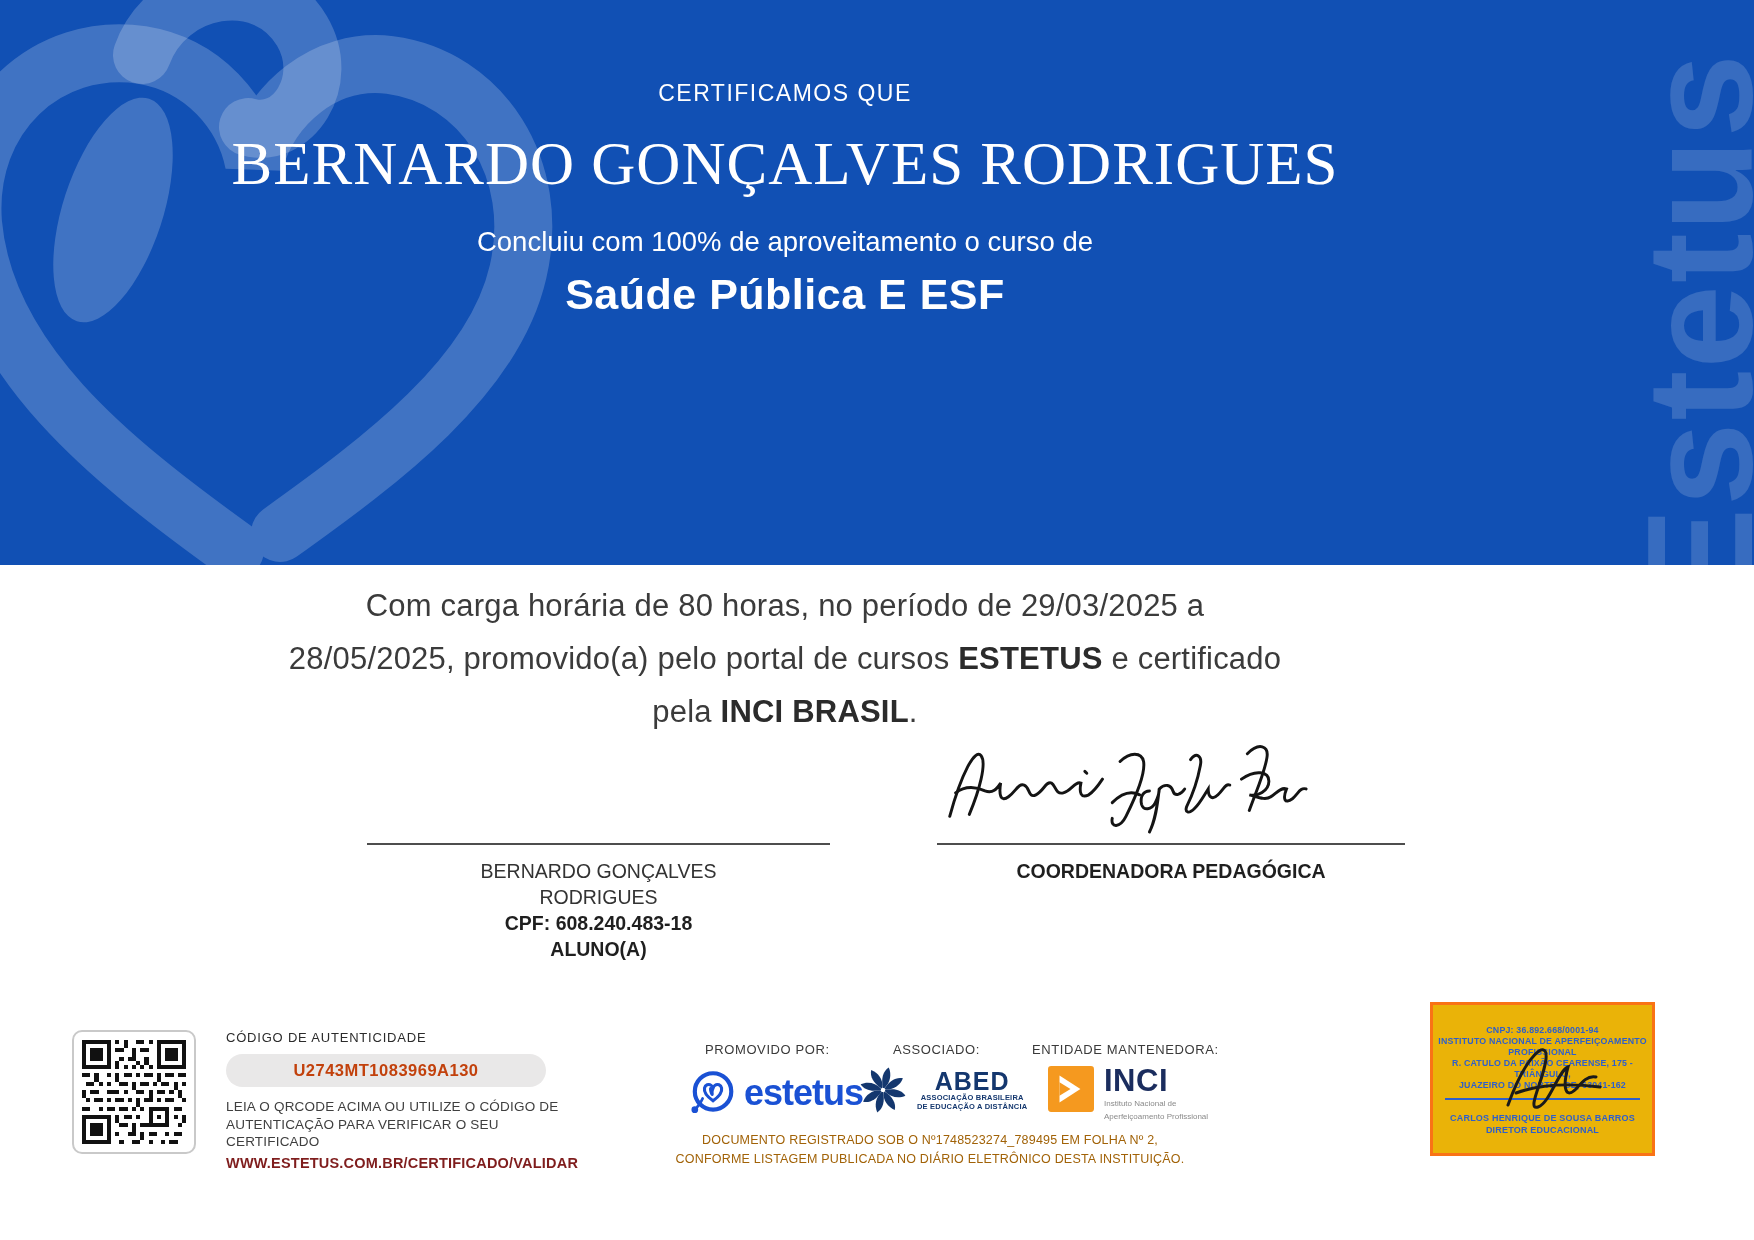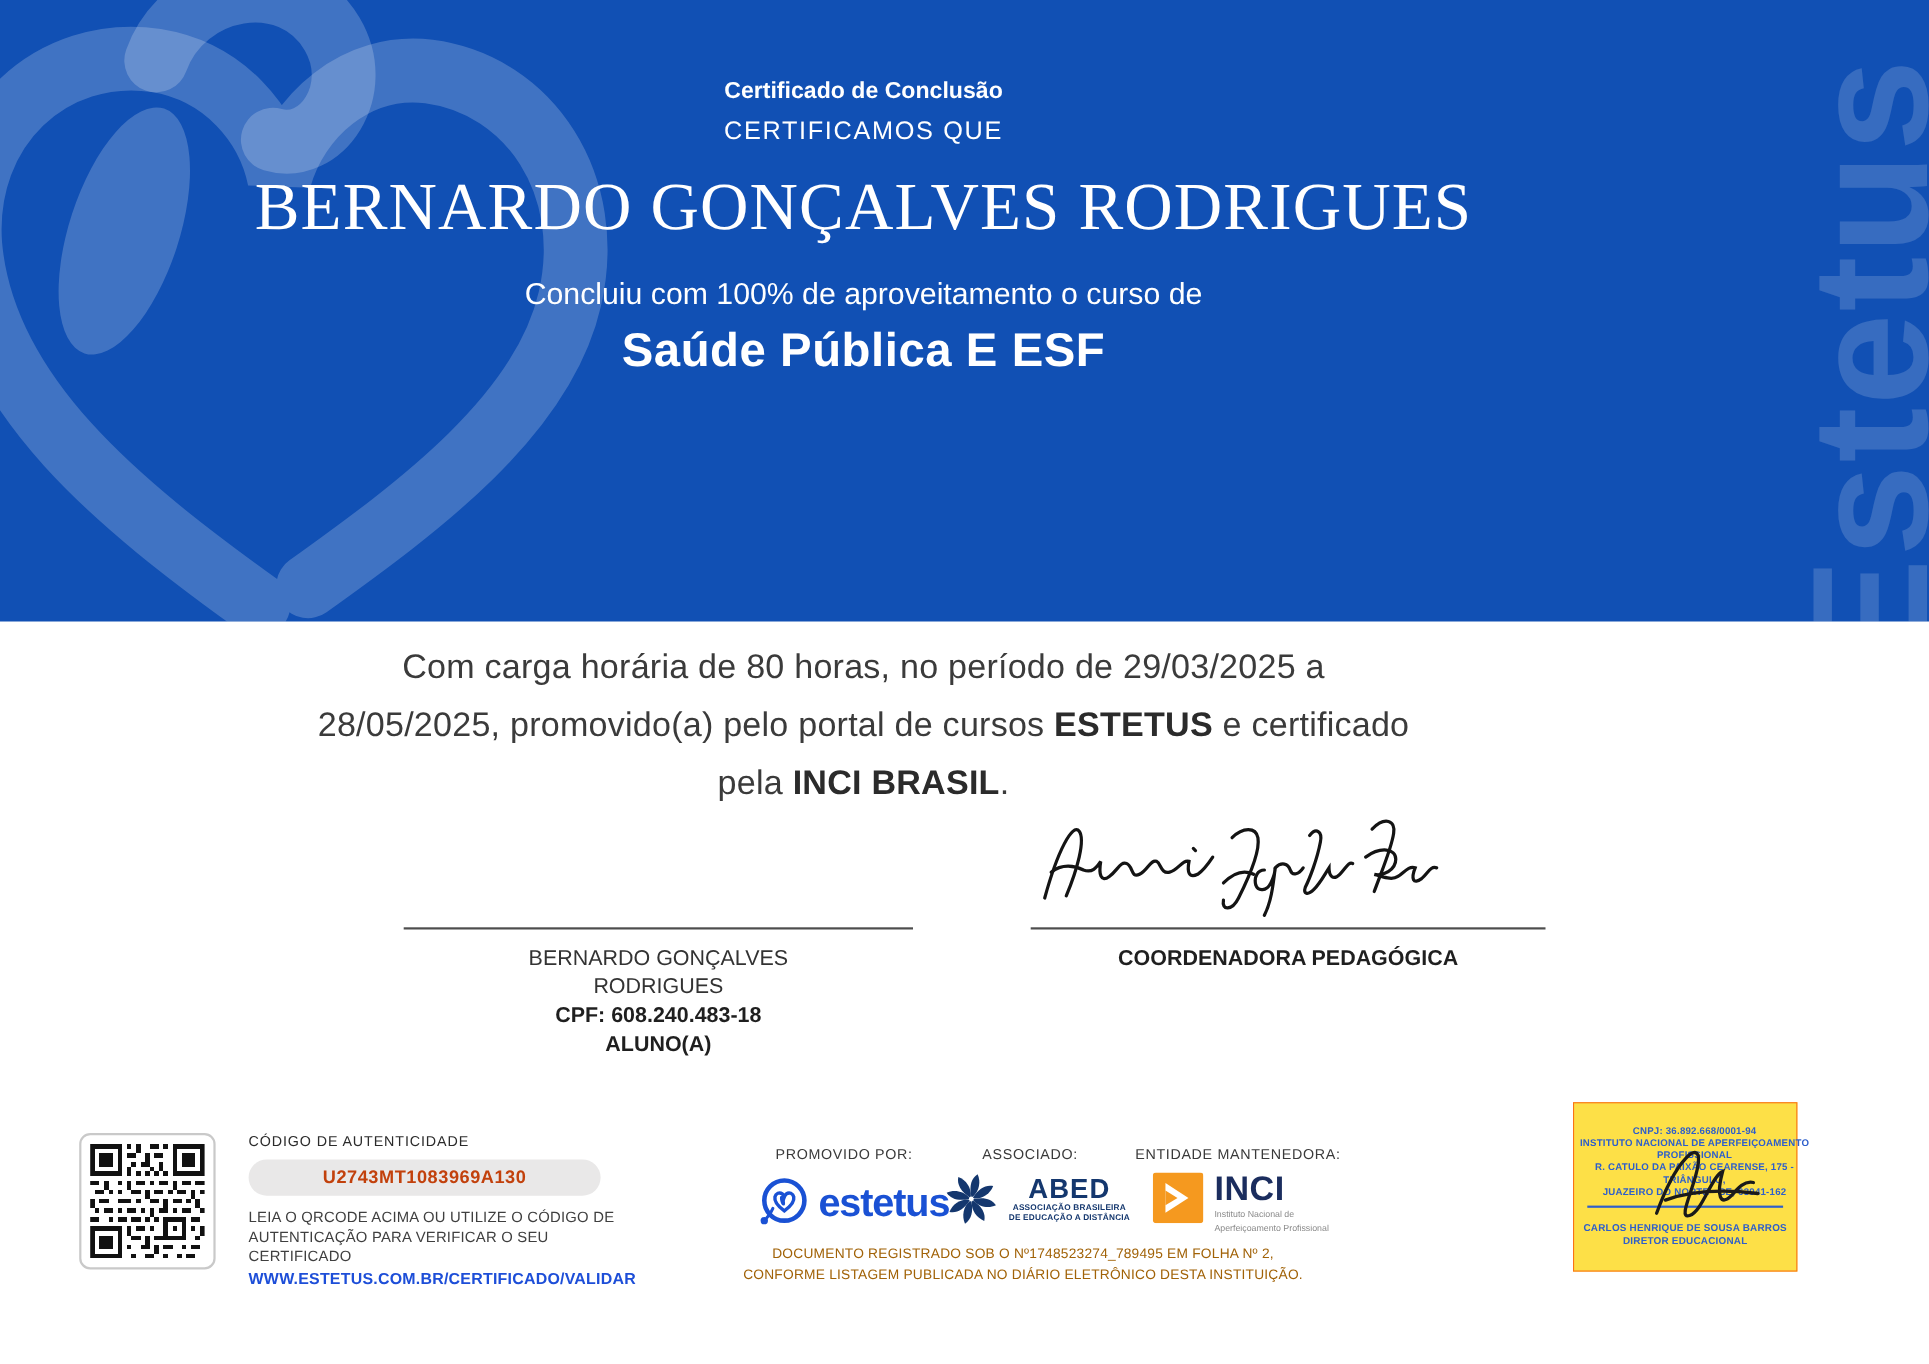--- a/index.html
+++ b/index.html
@@ -49,43 +49,43 @@
     border:2px solid #c9c9c9; border-radius:10px; padding:8px; background:#fff;
   }
   .auth { position:absolute; left:226px; top:1030px; width:340px; }
   .auth-label { font-size:13px; letter-spacing:0.8px; color:#2b2b2b; }
   .auth-pill {
     margin-top:9px; width:320px; height:33px; border-radius:17px; background:#e9e8e8;
     display:flex; align-items:center; justify-content:center;
     font-size:16.5px; font-weight:bold; color:#c2410c; letter-spacing:0.5px;
   }
   .auth-instructions { margin-top:11px; width:360px; font-size:13.5px; line-height:17.5px; color:#3f3f3f; letter-spacing:0.2px; }
-  .auth-url { margin-top:4px; font-size:14.5px; font-weight:bold; color:#1d4ed8; letter-spacing:0.2px; }
+  .auth-url { margin-top:4px; font-size:14.5px; font-weight:bold; color:#7f1d1d; letter-spacing:0.2px; }
   
   .partner-label { position:absolute; top:1042px; font-size:13px; letter-spacing:0.6px; color:#3a3a3a; }
   .lbl-promo { left:705px; } .lbl-assoc { left:893px; } .lbl-maint { left:1032px; }
   .logo-estetus { position:absolute; left:687px; top:1068px; display:flex; align-items:center; }
   .estetus-word { font-size:36px; font-weight:bold; color:#1a51d4; letter-spacing:-1px; margin-left:7px; }
   .logo-abed { position:absolute; left:858px; top:1064px; display:flex; align-items:center; }
   .abed-col { margin-left:9px; text-align:center; }
   .abed-name { font-size:25px; font-weight:bold; color:#14376e; letter-spacing:1px; line-height:24px; }
   .abed-sub { font-size:7.5px; font-weight:bold; color:#14376e; line-height:9px; letter-spacing:0.2px; }
   .logo-inci { position:absolute; left:1048px; top:1066px; display:flex; align-items:flex-start; }
   .inci-col { margin-left:10px; }
   .inci-name { font-size:31px; font-weight:bold; color:#1b2d5e; line-height:30px; letter-spacing:0.5px; }
   .inci-sub { font-size:8px; color:#8a8a8a; line-height:10px; margin-top:3px; }
   
   .registration {
     position:absolute; left:668px; top:1131px; width:524px; text-align:center;
     font-size:12.5px; line-height:19px; color:#a16207; letter-spacing:0.2px;
   }
   
   .stamp {
-    position:absolute; left:1430px; top:1002px; width:204px; height:154px;
-    border:1px solid #f97316; background:#fde047;
+    position:absolute; left:1430px; top:1002px; width:225px; height:154px;
+    border:3px solid #f97316; background:#eab308;
   }
   .stamp-text { padding-top:20px; width:219px; margin:0 auto; text-align:center;
     font-size:8.8px; font-weight:bold; color:#2e5fcb; line-height:11px; letter-spacing:0.2px; }
   .stamp-divider { margin:7px 12px 0 12px; border-top:2px solid #2e5fcb; }
   .stamp-scribble { position:absolute; left:35px; top:22px; }
   .stamp-signer { margin-top:13px; text-align:center; font-size:9px; font-weight:bold; color:#2e5fcb; line-height:11.5px; letter-spacing:0.2px; }
 </style>
 </head>
 <body>
 
@@ -95,21 +95,20 @@
     <svg class="wm-heart" width="660" height="660" viewBox="0 0 660 660" fill="none">
       <g stroke="rgba(255,255,255,0.20)" stroke-width="58" stroke-linecap="round" fill="none">
         <path d="M305 595 C 180 505 55 405 43 268 C 35 160 118 86 212 100 C 274 110 314 158 324 208 C 340 150 394 102 460 110 C 552 122 612 214 588 317 C 564 422 452 505 350 578"></path>
         <path d="M212 100 C 237 30 334 12 372 76 C 402 127 362 185 318 172"></path>
       </g>
       <ellipse cx="183" cy="255" rx="50" ry="117" transform="rotate(18 183 255)" fill="rgba(255,255,255,0.20)"></ellipse>
     </svg>
     <div class="wm-word">Estetus</div>
 
     <div class="hero-content">
-      <div class="eyebrow">Certificado de Conclusão</div>
       <div class="certify">CERTIFICAMOS QUE</div>
       <h1 class="student">BERNARDO GONÇALVES RODRIGUES</h1>
       <div class="completion">Concluiu com 100% de aproveitamento o curso de</div>
       <div class="course">Saúde Pública E ESF</div>
     </div>
   </header>
 
   <div class="paragraph">
     <div><span>Com carga horária de 80 horas, no período de 29/03/2025 a</span></div>
     <div><span>28/05/2025, promovido(a) pelo portal de cursos </span><b>ESTETUS</b><span> e certificado</span></div>

